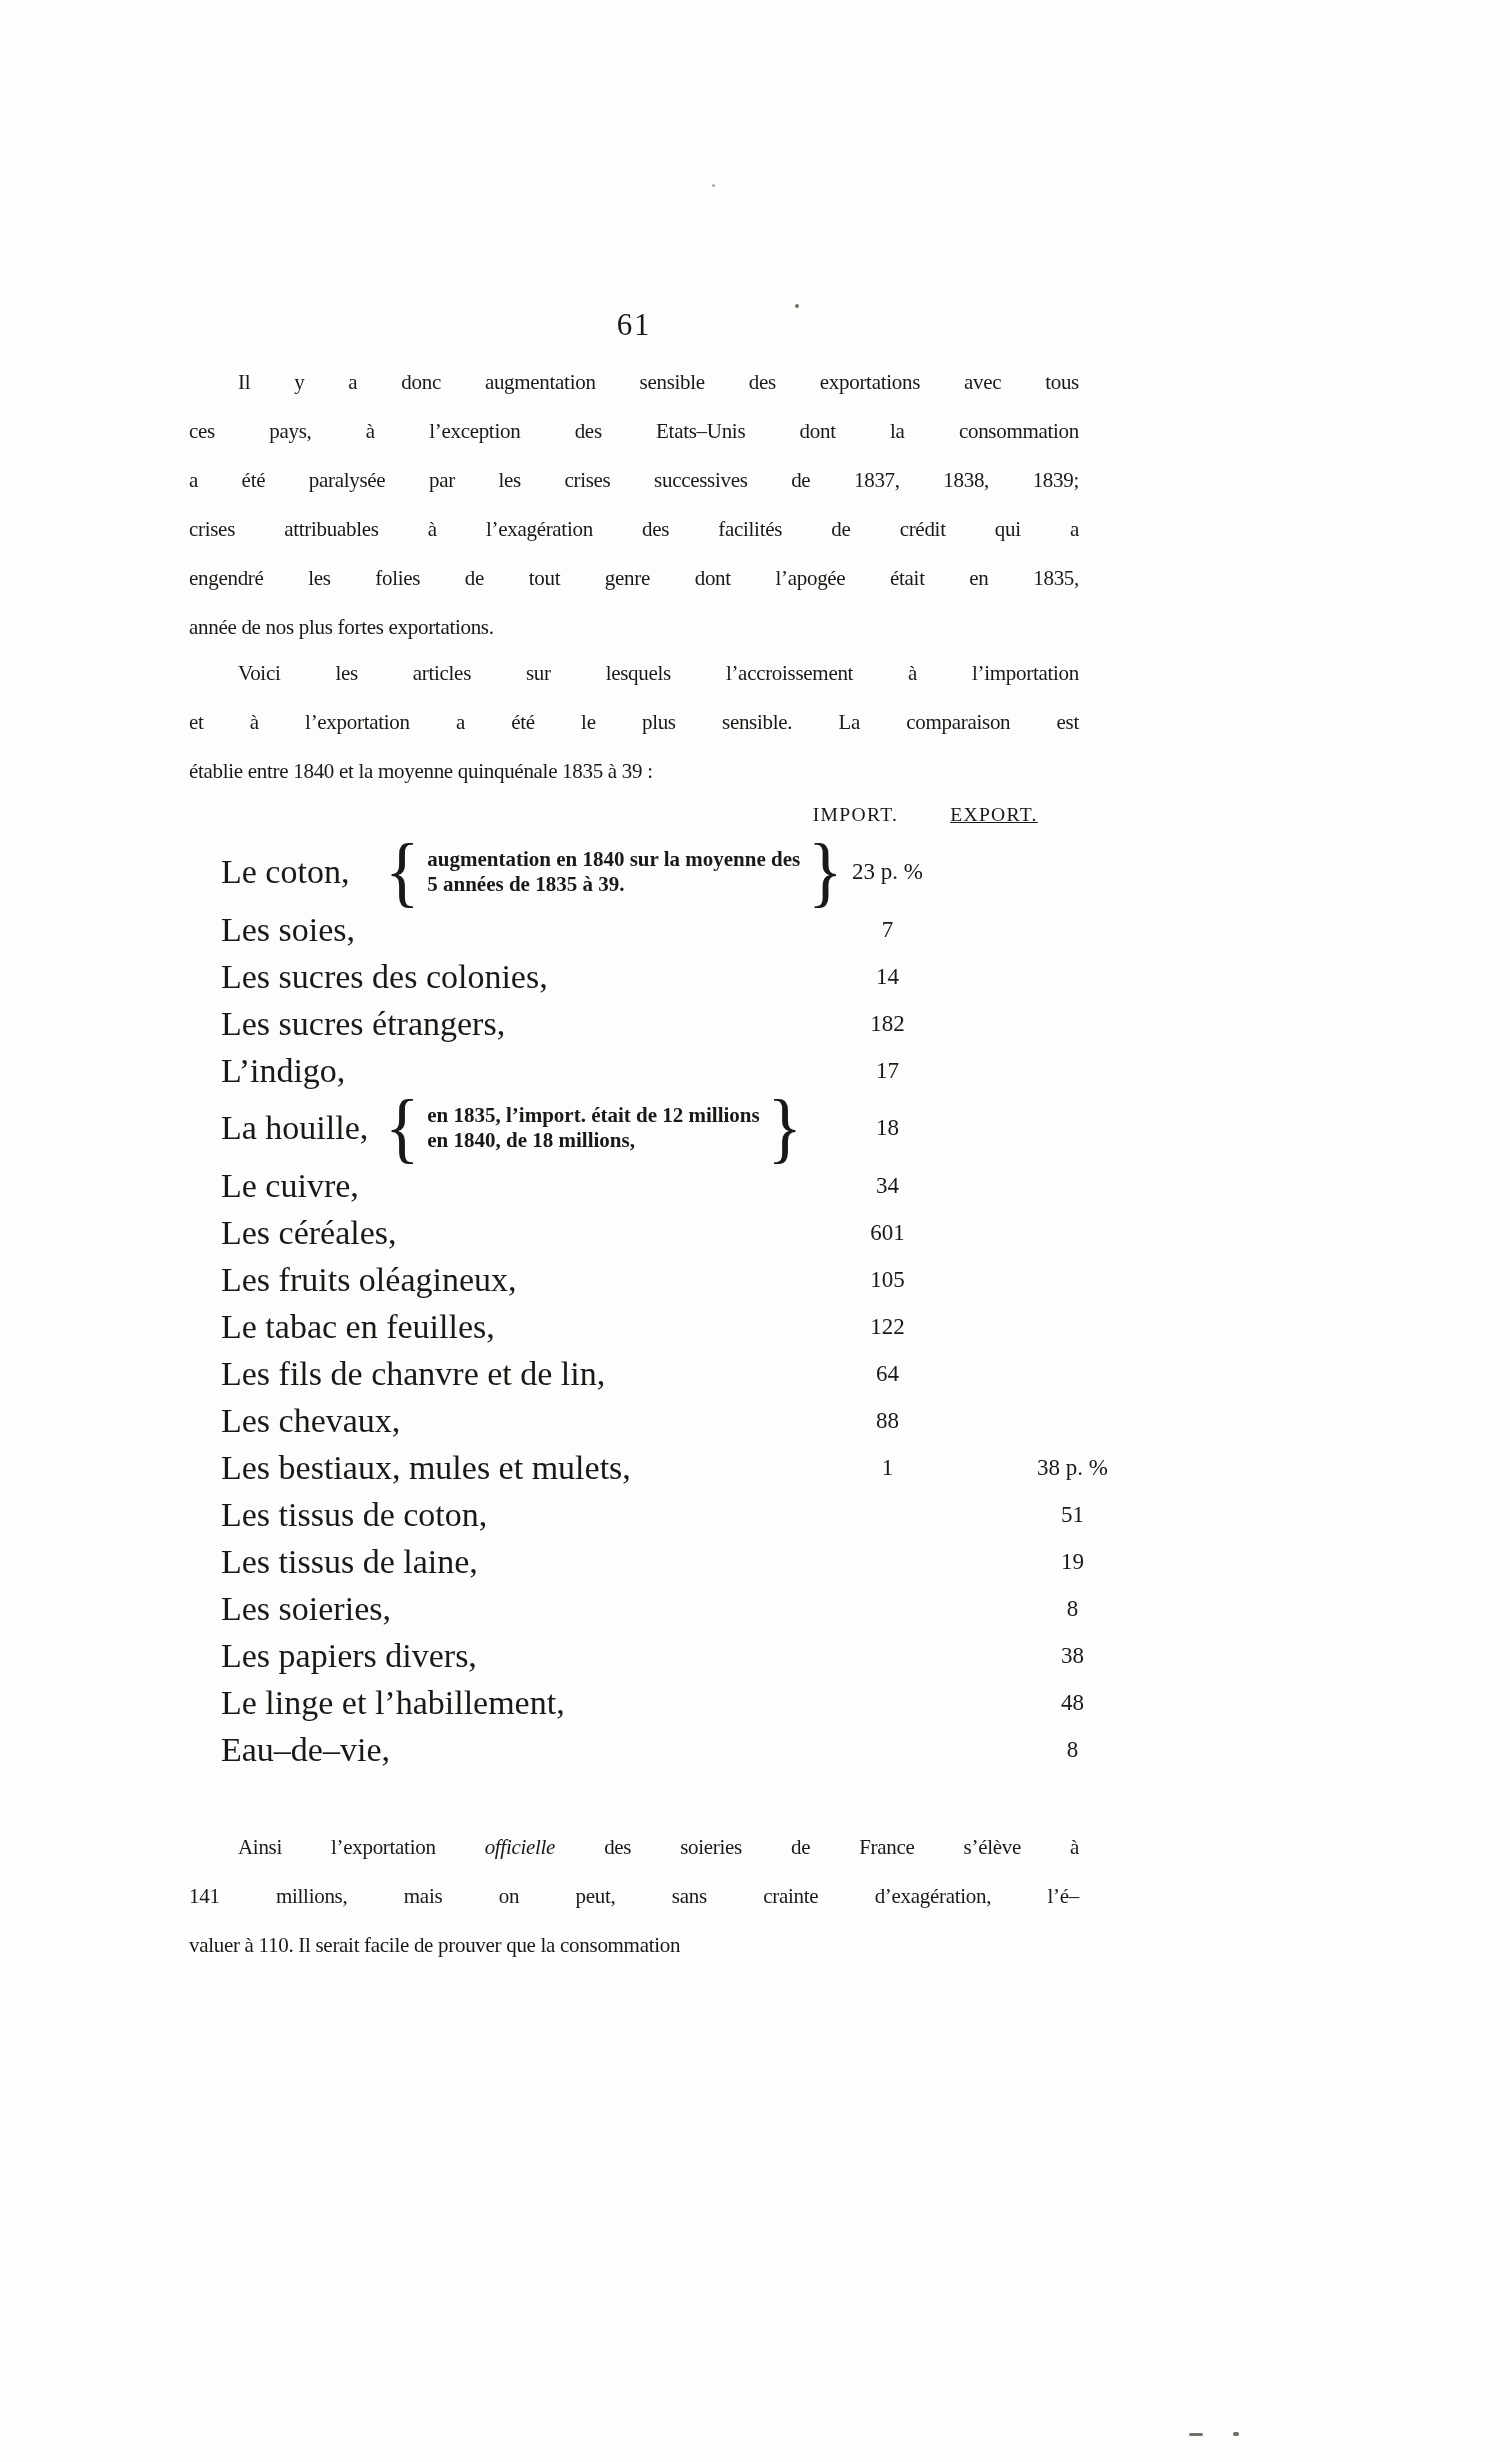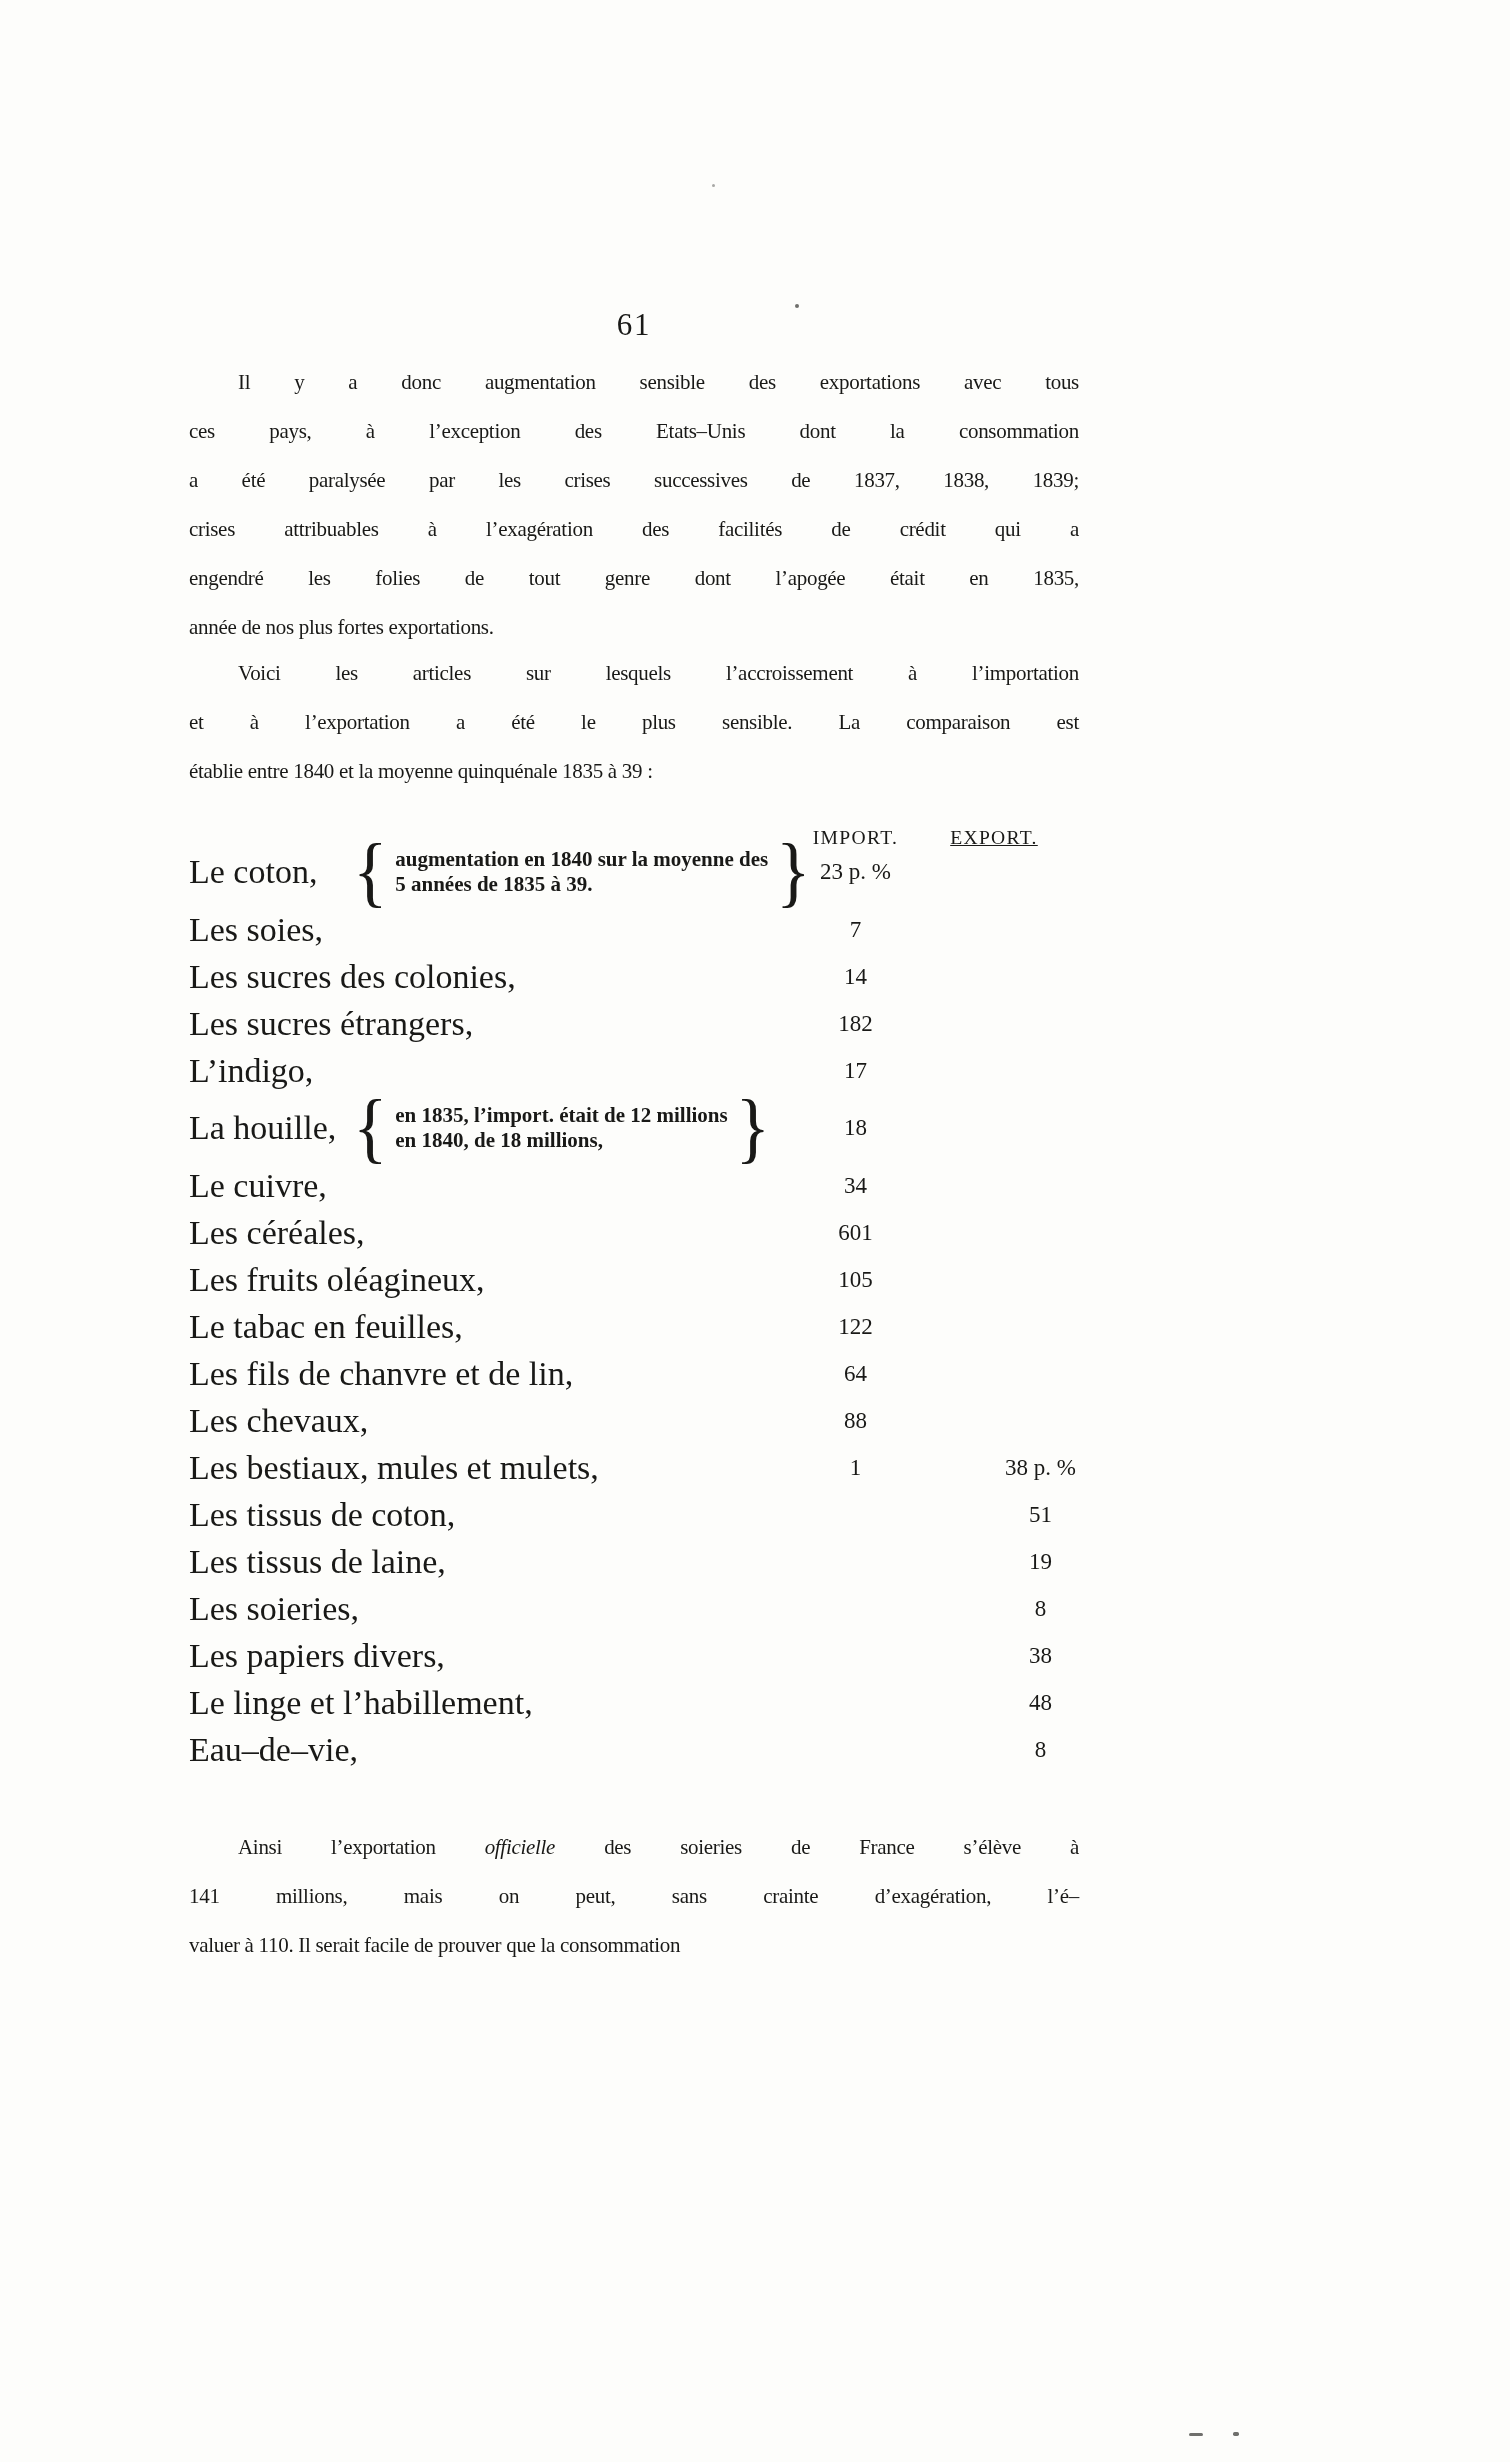--- a/index.html
+++ b/index.html
@@ -26,27 +26,27 @@
     text-align: justify; text-align-last: justify;
   }
   .line.last { text-align: left; text-align-last: left; }
   .line.indent { text-indent: 49px; }
   .line i { font-style: italic; }
 
   .ttable { position: absolute; left: 189px; top: 804px; width: 937px; }
   .theader { position: relative; height: 34px; }
   .thead-col {
     position: absolute; top: 0; font-size: 19.6px; letter-spacing: 1.3px;
-    text-align: center; line-height: 22px; margin-top: 23px;
+    text-align: center; line-height: 22px;
   }
   .thead-import { left: 558px; width: 217px; }
   .thead-export { left: 737px; width: 136px; text-decoration: underline; }
 
   #table-rows { position: relative; }
-  .trow { position: relative; height: 47px; }
+  .trow { position: relative; height: 47px; margin-left: 32px; }
   .trow.has-note { height: 68px; }
   .tlabel {
     position: absolute; left: 0; top: 50%; transform: translateY(-50%);
     font-size: 34px; white-space: nowrap;
   }
   .timport, .texport {
     position: absolute; top: 50%; transform: translateY(-50%);
     font-size: 23px; text-align: center; white-space: nowrap;
   }
   .timport { left: 558px; width: 217px; }

